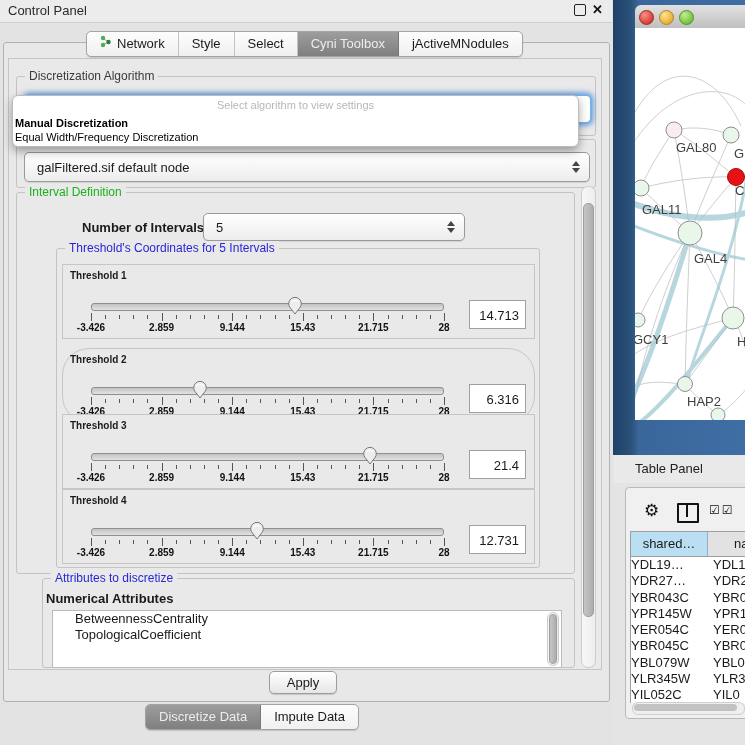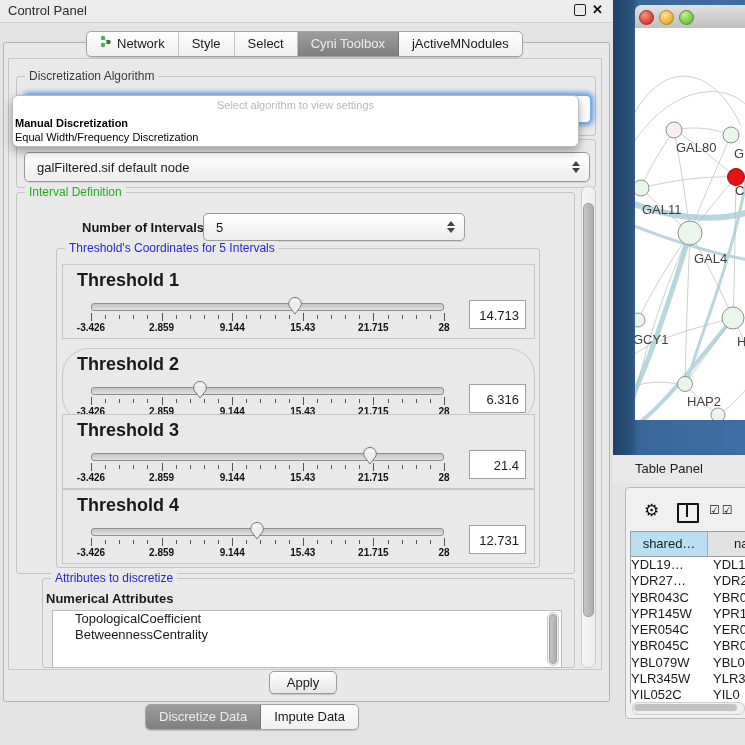--- a/index.html
+++ b/index.html
@@ -40,21 +40,21 @@
               box-shadow:0 4px 10px rgba(0,0,0,.35);z-index:40;font-size:11px;margin-top:12px;}
   #popup-hint{position:absolute;left:0;right:0;top:3px;text-align:center;color:#b7b7b7;}
   .popup-opt{position:absolute;left:2px;right:2px;height:14px;line-height:14px;color:#000;}
   #focus-combo{left:24px;top:94px;width:564px;height:26px;border:2px solid #7ab0e8;border-radius:6px;background:#fff;
                box-shadow:0 0 5px 2px rgba(90,150,220,.8);z-index:10;}
   
   .vtrack{background:linear-gradient(to right,#f7f7f7,#ededed);border:1px solid #cccccc;border-radius:7px;}
   .vthumb{background:linear-gradient(to right,#c6c6c6,#adadad);border-radius:5px;border:1px solid #9e9e9e;}
   
   .thr-box{position:absolute;left:62px;width:471px;height:73px;border:1px solid #c6c6c6;background:#e9e9e9;}
-  .thr-label{position:absolute;left:7px;top:5px;font-size:18px;font-weight:bold;margin-left:7px;}
+  .thr-label{position:absolute;left:7px;top:5px;font-size:10px;font-weight:bold;}
   .track-zone{position:absolute;left:28px;top:30px;width:353px;height:22px;}
   .track{position:absolute;left:0;right:0;top:8px;height:6px;border-radius:3px;
          background:linear-gradient(#c3c3c3,#e2e2e2);border:1px solid #8f8f8f;}
   .thumb{position:absolute;top:1px;width:16px;height:19px;margin-left:-8px;}
   .ticks{position:absolute;left:28px;top:48px;width:353px;height:9px;}
   .tick{position:absolute;top:2px;width:1px;height:4px;background:#555;}
   .tick.major{top:0;height:8px;}
   .tick-labels{position:absolute;left:28px;top:57px;width:353px;height:12px;}
   .tick-lab{position:absolute;transform:translateX(-50%);font-size:10px;font-weight:bold;color:#111;white-space:nowrap;}
   .val-box{position:absolute;left:406px;top:35px;width:57px;height:29px;background:#fff;border:1px solid #a0a0a0;
@@ -334,22 +334,22 @@
       </div>
       <div class="val-box">12.731</div>
     </div>
   </div>
 
 <div class="group" id="attr-group" style="left:42px;top:578px;width:531px;height:88px;">
   <span class="gtitle blue-title">Attributes to discretize</span>
 </div>
 <span class="abs" style="left:46px;top:591px;font-size:13px;font-weight:bold;">Numerical Attributes</span>
 <div class="abs" id="attr-list">
+    <div class="attr-item">BetweennessCentrality</div>
     <div class="attr-item">TopologicalCoefficient</div>
-    <div class="attr-item">BetweennessCentrality</div>
   </div>
 <div class="abs vtrack" id="attr-vscroll">
   <div class="vthumb" style="position:absolute;left:1px;top:1px;width:6px;height:48px;"></div>
 </div>
 
 <div class="abs" id="apply-btn">Apply</div>
 
 <div class="abs segbar" id="top-tabs">
     <div class="seg">
       <span><svg width="12" height="13" viewBox="0 0 12 13">

